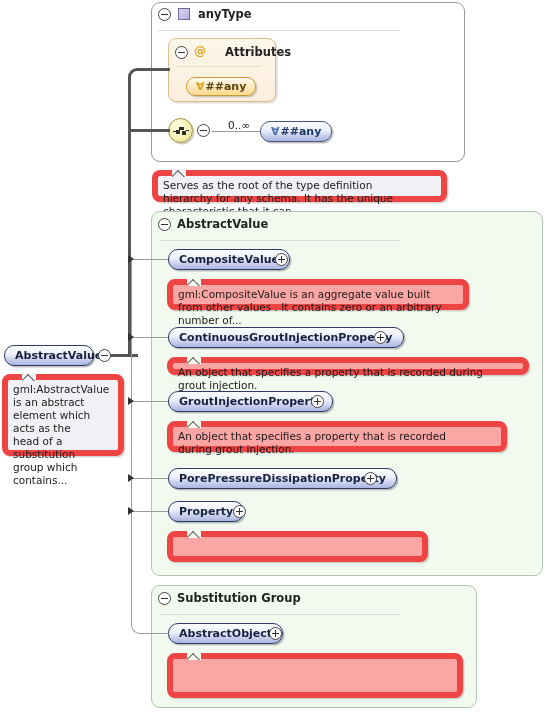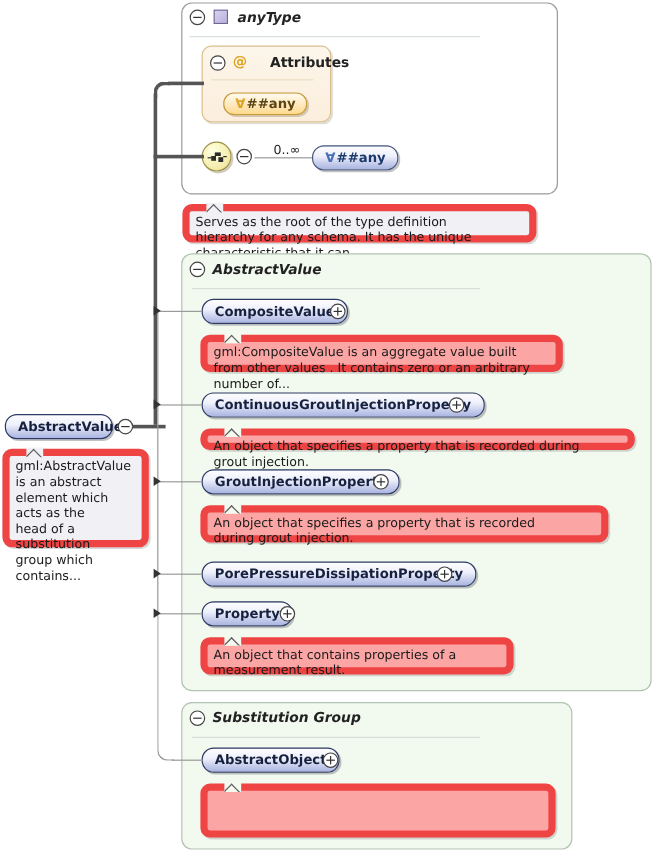--- a/index.html
+++ b/index.html
@@ -21,21 +21,20 @@
     border-radius:9px;
   }
   .panel.white{background:#ffffff;border-color:#9b9b9b;}
   .panel.green{background:#f2f9ee;border-color:#b3c3b3;}
   .panel-title{
     position:absolute;
     font-size:11.5px;
     font-weight:bold;
     color:#222;
     white-space:nowrap;
-    font-style:italic;
   }
   .panel-rule{
     position:absolute;
     height:1px;
     background:#d8ded8;
   }
 
   
   .tgl{
     position:absolute;
@@ -296,21 +295,20 @@
   <span>PorePressureDissipationProperty</span>
 </div>
 <div class="tgl plus" style="left:364px;top:472px;"></div>
 
 <div class="el" style="left:168px;top:501px;">
   <span>Property</span>
 </div>
 <div class="tgl plus" style="left:233px;top:505px;"></div>
 <div class="doc ingreen" style="left:167px;top:531px;width:261px;height:31px;">
   <span class="tail" style="left:14px;"></span>
-  <span>An object that contains properties of a measurement result.</span>
 </div>
 
 <div class="panel green" style="left:151px;top:585px;width:326px;height:123px;"></div>
 <div class="tgl" style="left:158px;top:592px;"></div>
 <div class="panel-title" style="left:177px;top:591px;text-align:center;">Substitution Group</div>
 <div class="panel-rule" style="left:160px;top:614px;width:240px;"></div>
 
 <div class="el" style="left:168px;top:623px;">
   <span>AbstractObject</span>
 </div>

